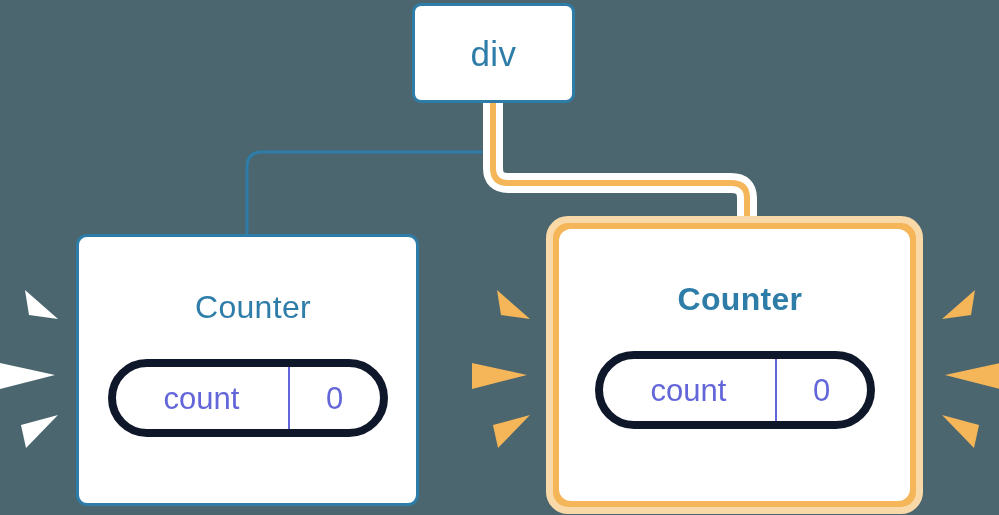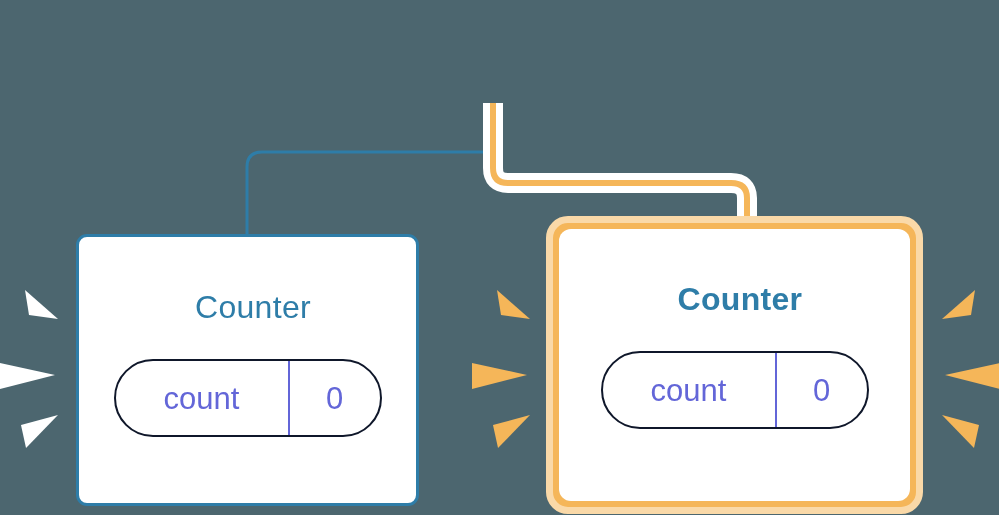--- a/index.html
+++ b/index.html
@@ -98,21 +98,21 @@
     margin-left: 11px;
   }
   .counter-title.bold { font-weight: bold; }
 
   
   .pill {
     margin-top: 36px;
     height: 78px;
     display: flex;
     align-items: stretch;
-    border: 2px solid #0f172a;
+    border: 8px solid #0f172a;
     border-radius: 40px;
     box-sizing: border-box;
     overflow: hidden;
   }
   .pill-key, .pill-val {
     display: flex;
     align-items: center;
     justify-content: center;
     font-size: 31px;
     color: #6366d8;
@@ -163,20 +163,23 @@
   </div>
 
   <div class="burst">
     <svg width="70" height="190" viewBox="0 0 70 190" style="position:absolute;left:930px;top:285px;">
       <polygon points="45,5 12,34 41,30" fill="#f5b659"></polygon>
       <polygon points="70,78 15,90 70,104" fill="#f5b659"></polygon>
       <polygon points="12,130 44,163 49,140" fill="#f5b659"></polygon>
     </svg>
   </div>
 
+  <div class="node node-div">
+    <span class="node-div-label">div</span>
+  </div>
 
   <div class="node node-counter left">
     <span class="counter-title">Counter</span>
     <div class="pill">
       <span class="pill-key">count</span>
       <span class="pill-val">0</span>
     </div>
   </div>
 
   <div class="counter-wrap">

